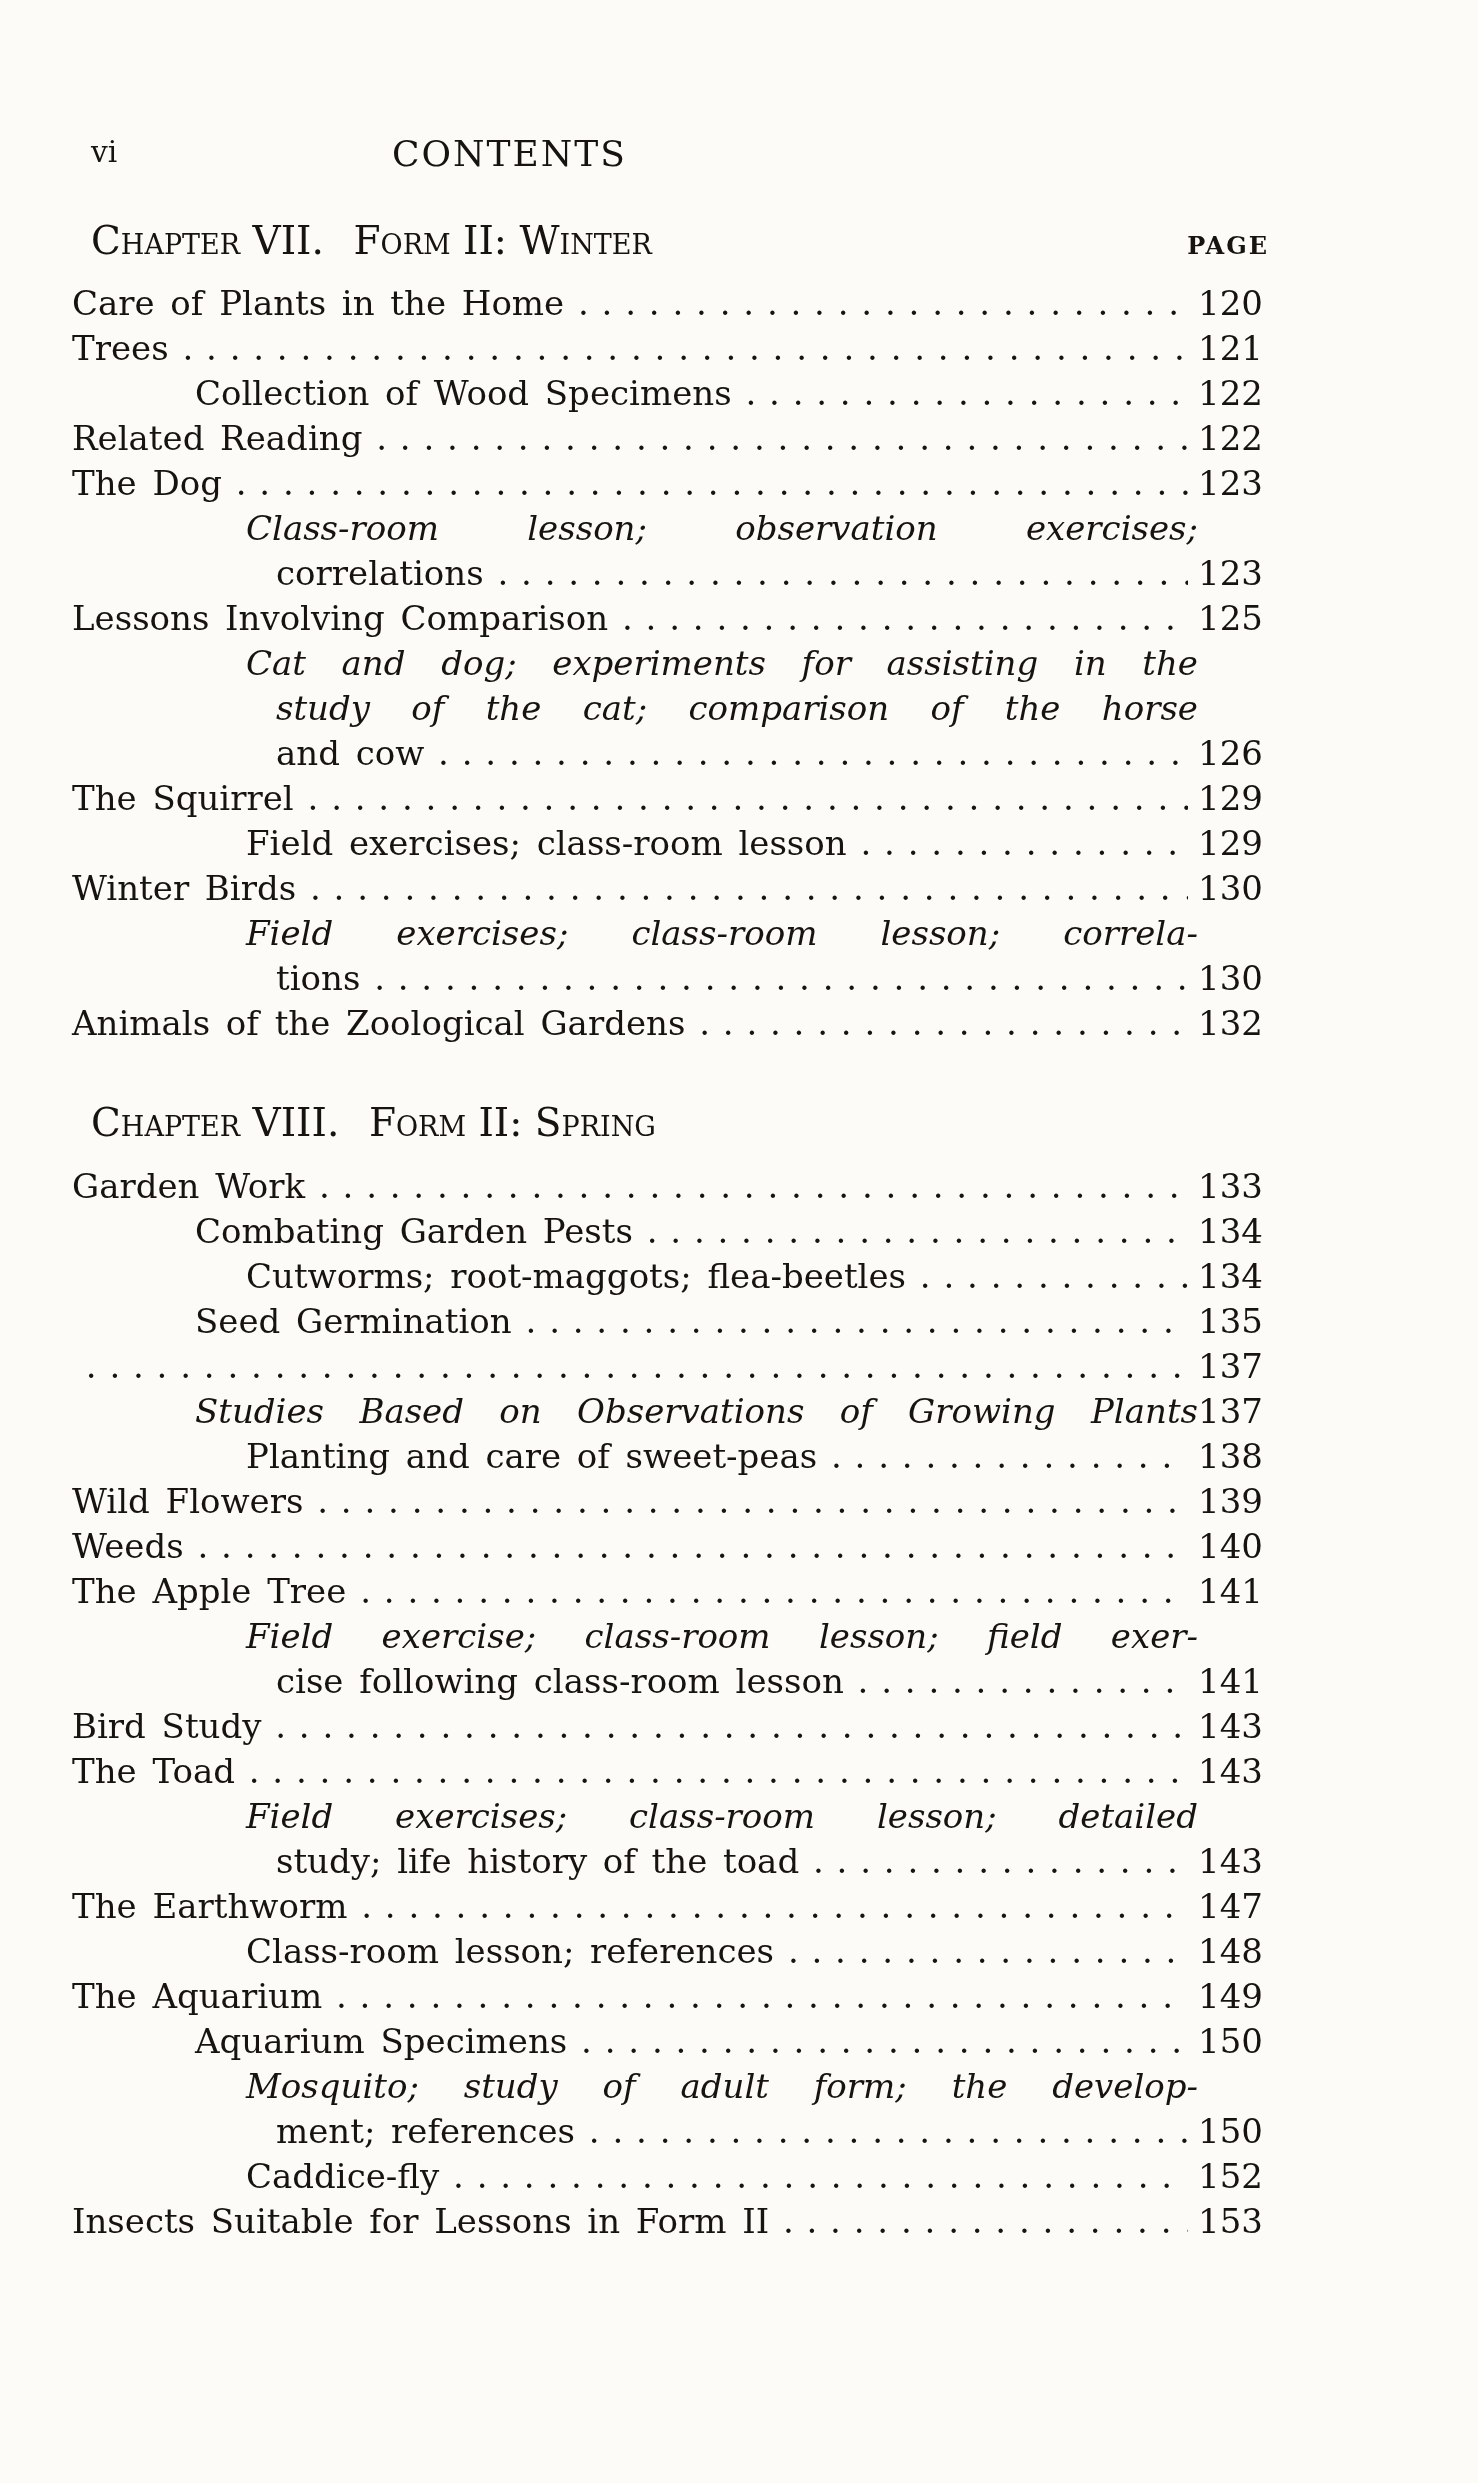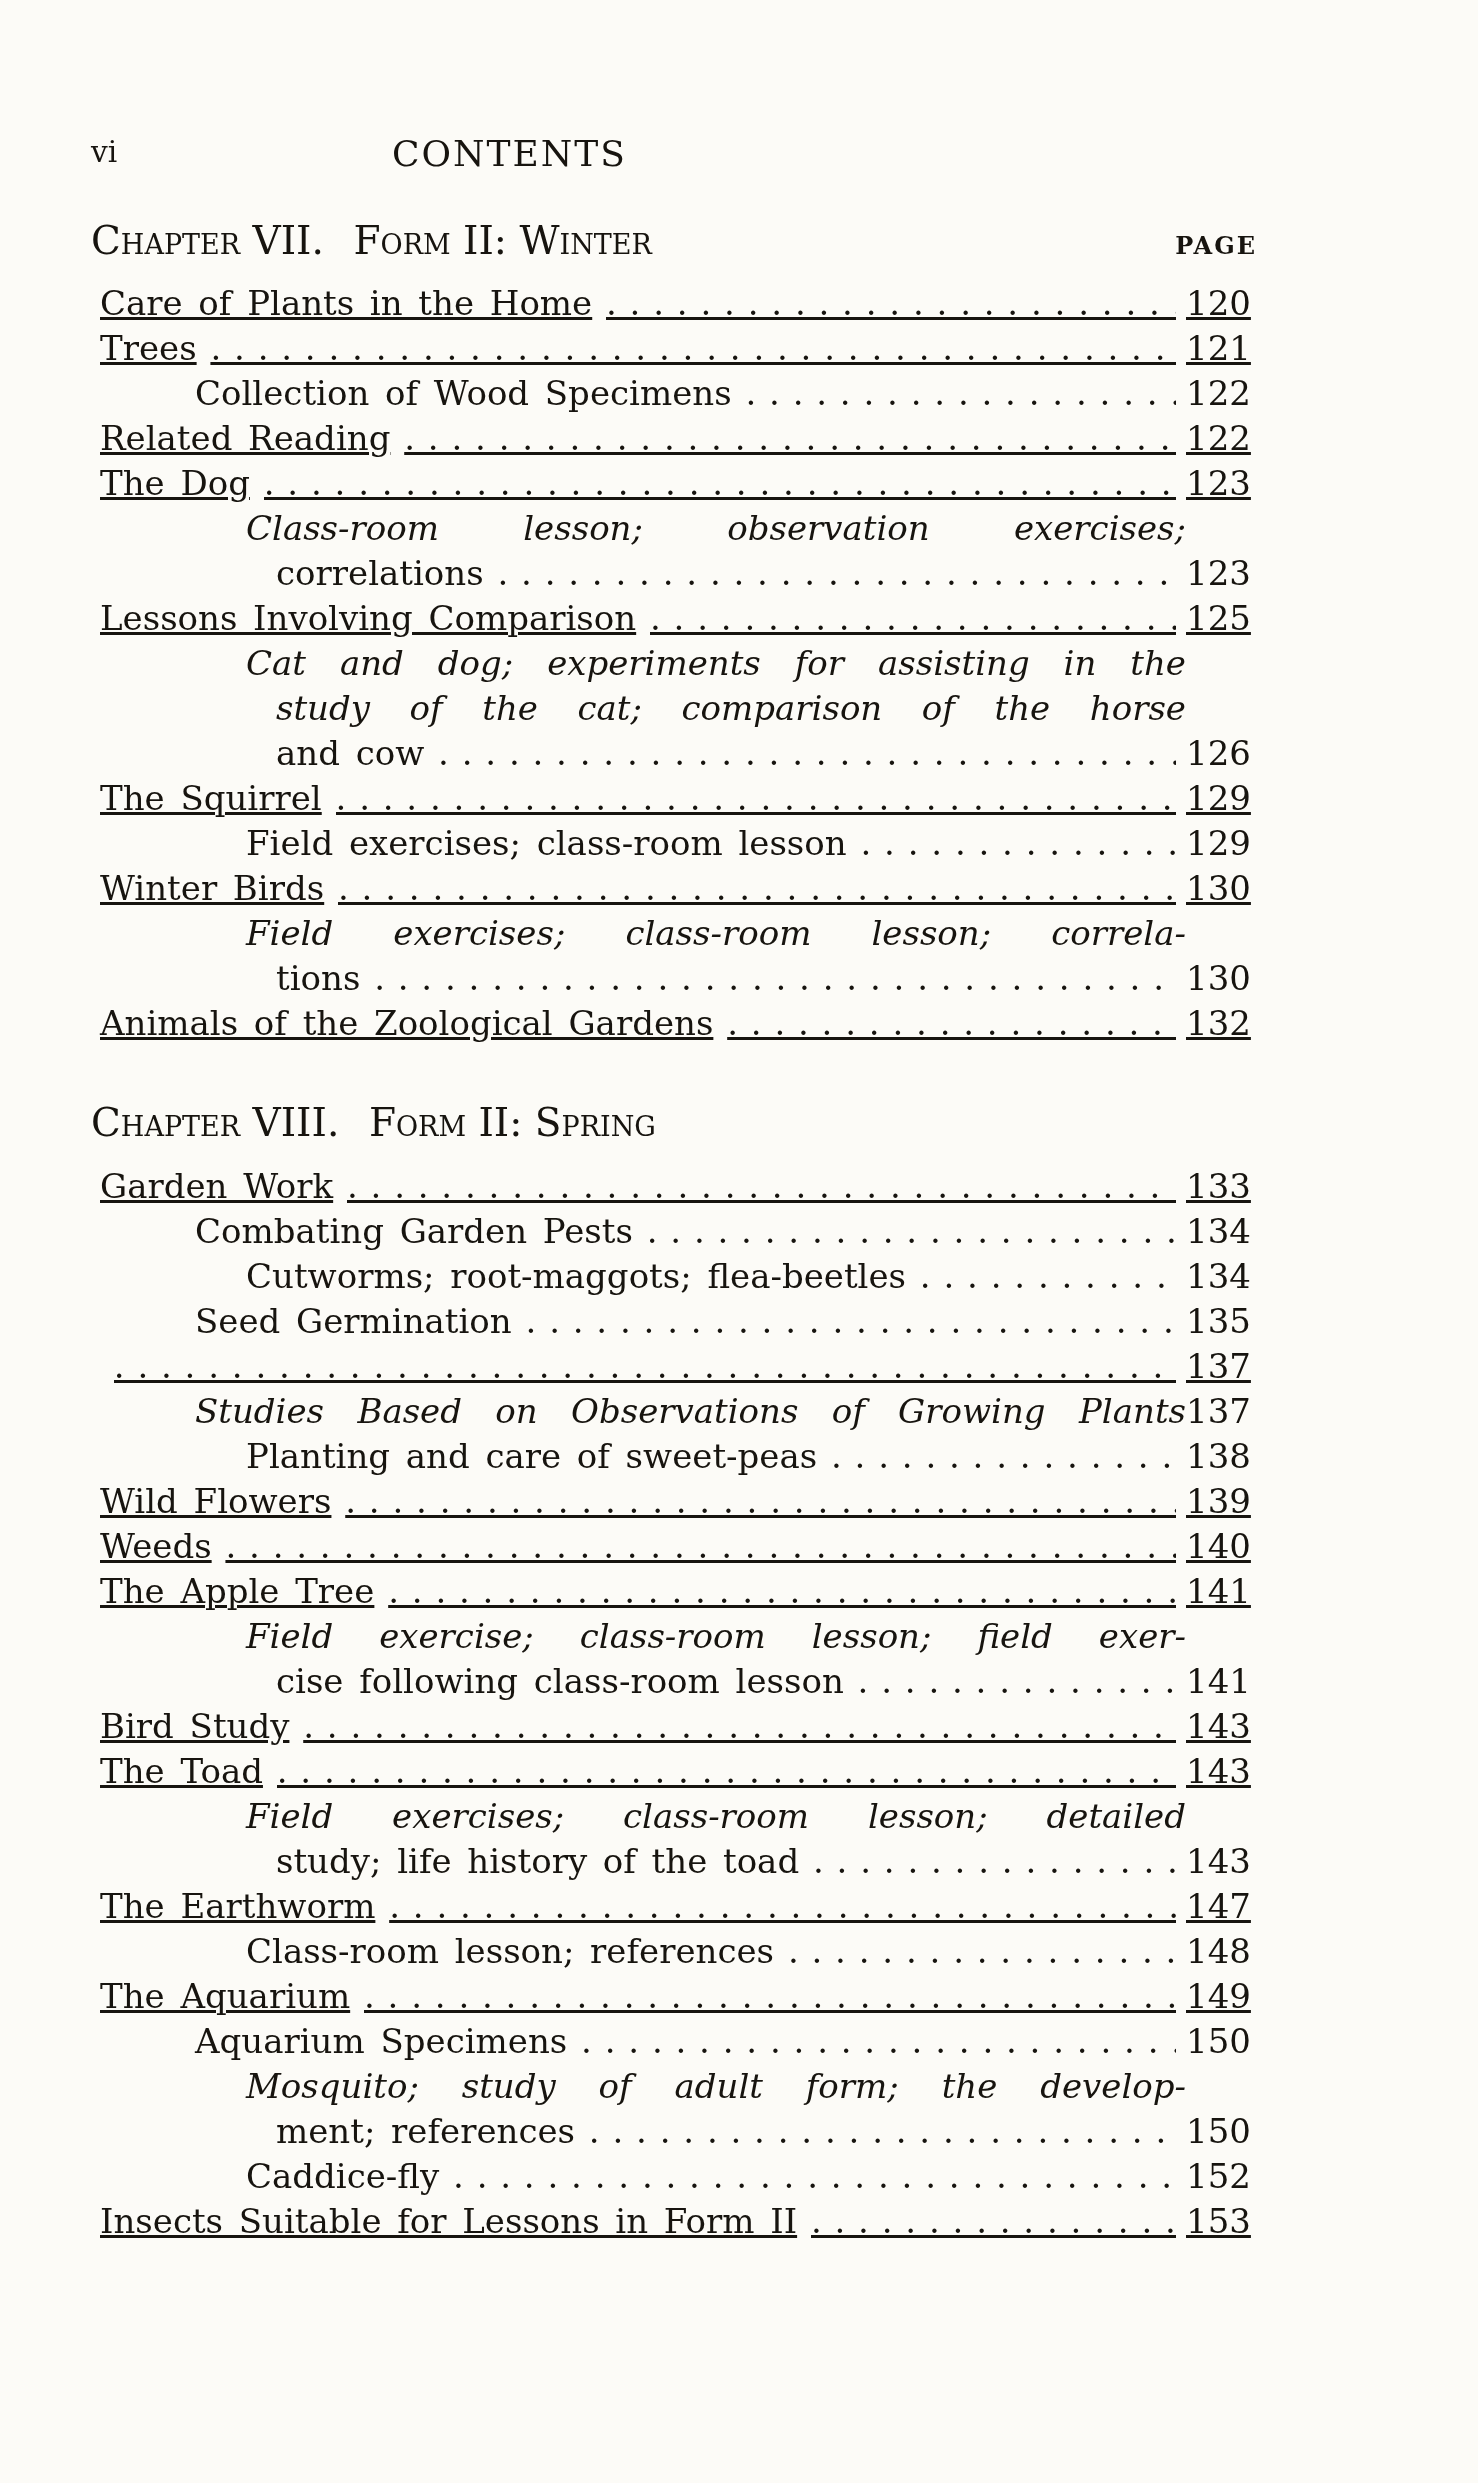--- a/index.html
+++ b/index.html
@@ -8,20 +8,21 @@
   }
   html,body{margin:0;padding:0;background:var(--paper);}
   .page{
     position:relative;
     width:1339px;
     height:2483px;
     background:var(--paper);
     color:var(--ink);
     font-family:"DejaVu Serif", serif;
     overflow:hidden;
+    padding-left:12px;
   }
   .folio{
     position:absolute;
     top:138px;
     left:91px;
     font-size:29.6px;
     line-height:1;
   }
   .running-head{
     position:absolute;
@@ -58,21 +59,21 @@
     font-weight:bold;
     letter-spacing:2px;
   }
   .entry{
     display:flex;
     align-items:baseline;
     font-size:34px;
     line-height:45px;
     word-spacing:4.9px;
   }
-  .ind1{ margin-left:100px;text-decoration:underline; }
+  .ind1{ margin-left:72px; }
   .ind2{ margin-left:195px; }
   .ind3{ margin-left:246px; }
   .ind4{ margin-left:276px; }
   .title{ white-space:nowrap; }
   .leader{
     flex:1;
     overflow:hidden;
     white-space:nowrap;
     margin:0 9.9px 0 13.8px;
   }

